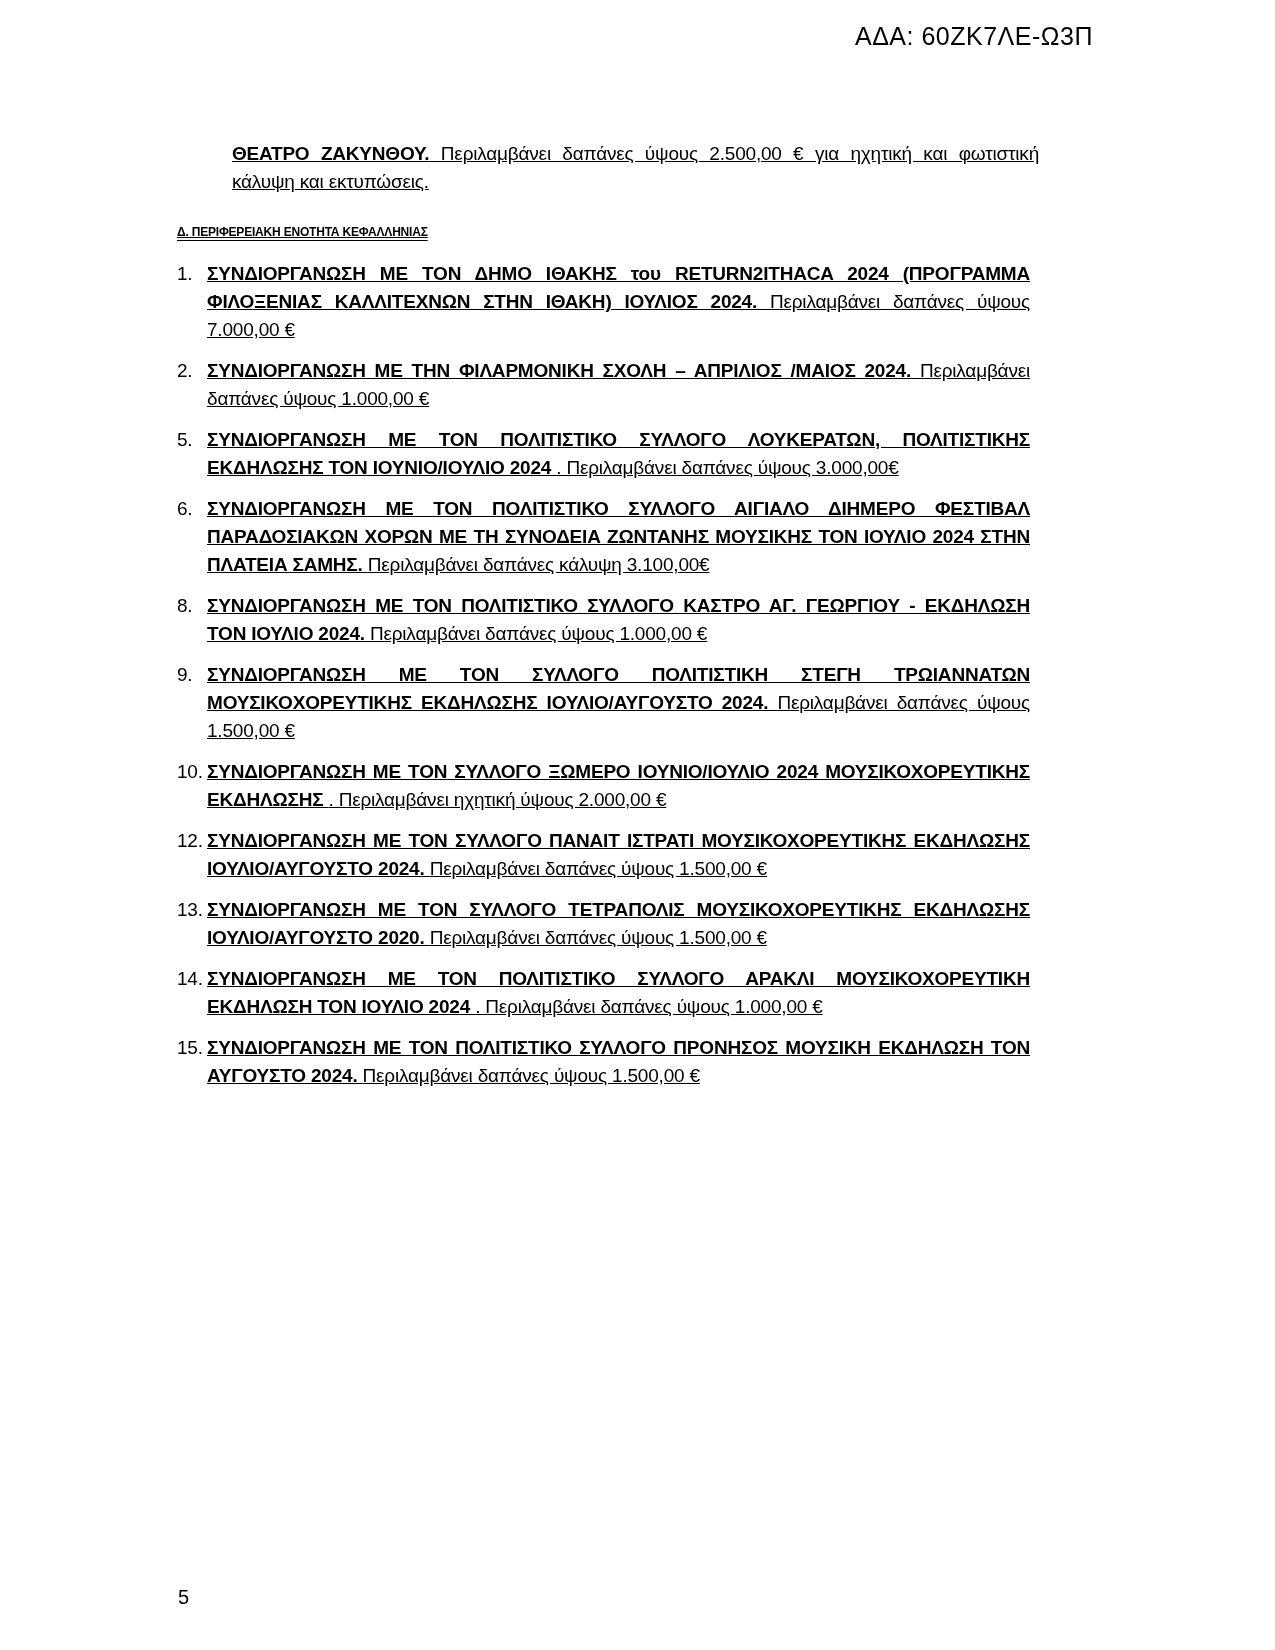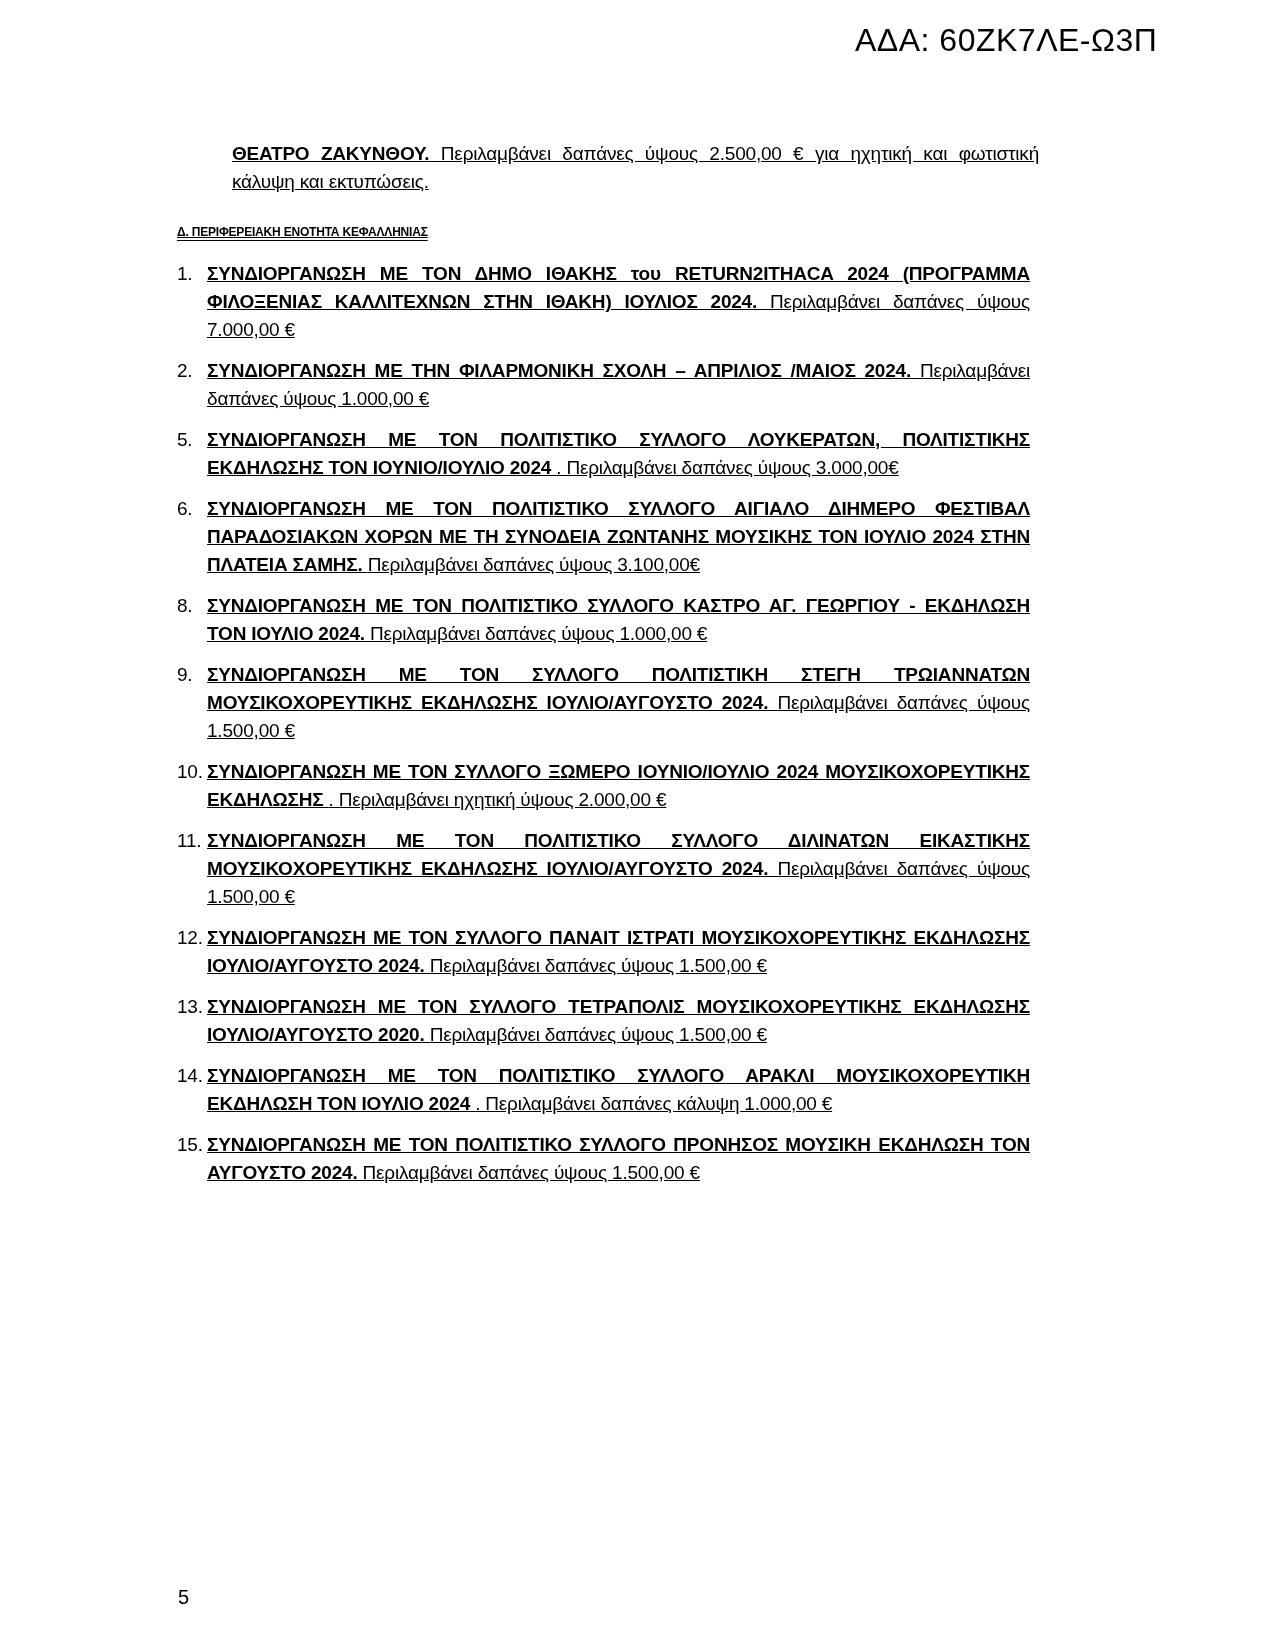--- a/index.html
+++ b/index.html
@@ -7,21 +7,21 @@
     width: 1275px; height: 1650px;
     background: #ffffff;
     position: relative;
     font-family: "Liberation Sans", sans-serif;
     color: #000000;
     overflow: hidden;
   }
   .ada {
     position: absolute;
     top: 22px; left: 855px;
-    font-size: 32px;
+    font-size: 25px;
     letter-spacing: 0.5px;
     white-space: nowrap;
     text-align: center;
   }
   .content {
     position: absolute;
     left: 177px; top: 140px;
     width: 862px;
     font-size: 19px;
     line-height: 28px;
@@ -71,35 +71,34 @@
 
   <div class="list" id="items-list">
   <p class="item"><span class="num">1.</span><span class="bold item-bold">ΣΥΝΔΙΟΡΓΑΝΩΣΗ  ΜΕ ΤΟΝ ΔΗΜΟ ΙΘΑΚΗΣ του  RETURN2ITHACA 2024  (ΠΡΟΓΡΑΜΜΑ ΦΙΛΟΞΕΝΙΑΣ  ΚΑΛΛΙΤΕΧΝΩΝ ΣΤΗΝ ΙΘΑΚΗ)  ΙΟΥΛΙΟΣ 2024. </span><span class="item-rest"> Περιλαμβάνει δαπάνες ύψους 7.000,00 €</span></p>
 
   <p class="item"><span class="num">2.</span><span class="bold item-bold">ΣΥΝΔΙΟΡΓΑΝΩΣΗ   ΜΕ  ΤΗΝ  ΦΙΛΑΡΜΟΝΙΚΗ  ΣΧΟΛΗ  –  ΑΠΡΙΛΙΟΣ  /ΜΑΙΟΣ  2024. </span><span class="item-rest"> Περιλαμβάνει δαπάνες ύψους 1.000,00 €</span></p>
 
 
 
   <p class="item"><span class="num">5.</span><span class="bold item-bold">ΣΥΝΔΙΟΡΓΑΝΩΣΗ    ΜΕ  ΤΟΝ  ΠΟΛΙΤΙΣΤΙΚΟ  ΣΥΛΛΟΓΟ  ΛΟΥΚΕΡΑΤΩΝ,  ΠΟΛΙΤΙΣΤΙΚΗΣ ΕΚΔΗΛΩΣΗΣ ΤΟΝ ΙΟΥΝΙΟ/ΙΟΥΛΙΟ 2024 </span><span class="item-rest">. Περιλαμβάνει δαπάνες ύψους 3.000,00€</span></p>
 
-  <p class="item"><span class="num">6.</span><span class="bold item-bold">ΣΥΝΔΙΟΡΓΑΝΩΣΗ    ΜΕ  ΤΟΝ  ΠΟΛΙΤΙΣΤΙΚΟ  ΣΥΛΛΟΓΟ  ΑΙΓΙΑΛΟ  ΔΙΗΜΕΡΟ  ΦΕΣΤΙΒΑΛ ΠΑΡΑΔΟΣΙΑΚΩΝ ΧΟΡΩΝ ΜΕ ΤΗ ΣΥΝΟΔΕΙΑ ΖΩΝΤΑΝΗΣ ΜΟΥΣΙΚΗΣ ΤΟΝ ΙΟΥΛΙΟ 2024 ΣΤΗΝ ΠΛΑΤΕΙΑ ΣΑΜΗΣ. </span><span class="item-rest"> Περιλαμβάνει δαπάνες ύψους 3.100,00€</span></p>
+  <p class="item"><span class="num">6.</span><span class="bold item-bold">ΣΥΝΔΙΟΡΓΑΝΩΣΗ    ΜΕ  ΤΟΝ  ΠΟΛΙΤΙΣΤΙΚΟ  ΣΥΛΛΟΓΟ  ΑΙΓΙΑΛΟ  ΔΙΗΜΕΡΟ  ΦΕΣΤΙΒΑΛ ΠΑΡΑΔΟΣΙΑΚΩΝ ΧΟΡΩΝ ΜΕ ΤΗ ΣΥΝΟΔΕΙΑ ΖΩΝΤΑΝΗΣ ΜΟΥΣΙΚΗΣ ΤΟΝ ΙΟΥΛΙΟ 2024 ΣΤΗΝ ΠΛΑΤΕΙΑ ΣΑΜΗΣ. </span><span class="item-rest"> Περιλαμβάνει δαπάνες κάλυψη 3.100,00€</span></p>
 
 
   <p class="item"><span class="num">8.</span><span class="bold item-bold">ΣΥΝΔΙΟΡΓΑΝΩΣΗ  ΜΕ ΤΟΝ ΠΟΛΙΤΙΣΤΙΚΟ ΣΥΛΛΟΓΟ ΚΑΣΤΡΟ ΑΓ. ΓΕΩΡΓΙΟΥ  - ΕΚΔΗΛΩΣΗ ΤΟΝ ΙΟΥΛΙΟ 2024. </span><span class="item-rest"> Περιλαμβάνει δαπάνες ύψους  1.000,00 €</span></p>
 
   <p class="item"><span class="num">9.</span><span class="bold item-bold">ΣΥΝΔΙΟΡΓΑΝΩΣΗ     ΜΕ   ΤΟΝ     ΣΥΛΛΟΓΟ   ΠΟΛΙΤΙΣΤΙΚΗ   ΣΤΕΓΗ   ΤΡΩΙΑΝΝΑΤΩΝ ΜΟΥΣΙΚΟΧΟΡΕΥΤΙΚΗΣ ΕΚΔΗΛΩΣΗΣ ΙΟΥΛΙΟ/ΑΥΓΟΥΣΤΟ 2024. </span><span class="item-rest"> Περιλαμβάνει δαπάνες ύψους 1.500,00 €</span></p>
 
   <p class="item"><span class="num">10.</span><span class="bold item-bold">ΣΥΝΔΙΟΡΓΑΝΩΣΗ      ΜΕ   ΤΟΝ      ΣΥΛΛΟΓΟ      ΞΩΜΕΡΟ   ΙΟΥΝΙΟ/ΙΟΥΛΙΟ   2024 ΜΟΥΣΙΚΟΧΟΡΕΥΤΙΚΗΣ ΕΚΔΗΛΩΣΗΣ </span><span class="item-rest">. Περιλαμβάνει ηχητική ύψους  2.000,00 €</span></p>
 
-  <p class="item"><span class="num">11.</span><span class="bold item-bold">ΣΥΝΔΙΟΡΓΑΝΩΣΗ     ΜΕ   ΤΟΝ      ΠΟΛΙΤΙΣΤΙΚΟ   ΣΥΛΛΟΓΟ   ΔΙΛΙΝΑΤΩΝ   ΕΙΚΑΣΤΙΚΗΣ ΜΟΥΣΙΚΟΧΟΡΕΥΤΙΚΗΣ ΕΚΔΗΛΩΣΗΣ ΙΟΥΛΙΟ/ΑΥΓΟΥΣΤΟ 2024. </span><span class="item-rest"> Περιλαμβάνει δαπάνες ύψους 1.500,00 €</span></p>
 
   <p class="item"><span class="num">12.</span><span class="bold item-bold">ΣΥΝΔΙΟΡΓΑΝΩΣΗ  ΜΕ ΤΟΝ  ΣΥΛΛΟΓΟ ΠΑΝΑΙΤ ΙΣΤΡΑΤΙ  ΜΟΥΣΙΚΟΧΟΡΕΥΤΙΚΗΣ ΕΚΔΗΛΩΣΗΣ ΙΟΥΛΙΟ/ΑΥΓΟΥΣΤΟ 2024. </span><span class="item-rest"> Περιλαμβάνει δαπάνες ύψους  1.500,00 €</span></p>
 
   <p class="item"><span class="num">13.</span><span class="bold item-bold">ΣΥΝΔΙΟΡΓΑΝΩΣΗ   ΜΕ ΤΟΝ   ΣΥΛΛΟΓΟ ΤΕΤΡΑΠΟΛΙΣ ΜΟΥΣΙΚΟΧΟΡΕΥΤΙΚΗΣ ΕΚΔΗΛΩΣΗΣ ΙΟΥΛΙΟ/ΑΥΓΟΥΣΤΟ 2020. </span><span class="item-rest"> Περιλαμβάνει δαπάνες ύψους  1.500,00 €</span></p>
 
-  <p class="item"><span class="num">14.</span><span class="bold item-bold">ΣΥΝΔΙΟΡΓΑΝΩΣΗ    ΜΕ  ΤΟΝ  ΠΟΛΙΤΙΣΤΙΚΟ  ΣΥΛΛΟΓΟ  ΑΡΑΚΛΙ  ΜΟΥΣΙΚΟΧΟΡΕΥΤΙΚΗ ΕΚΔΗΛΩΣΗ ΤΟΝ ΙΟΥΛΙΟ 2024 </span><span class="item-rest">. Περιλαμβάνει δαπάνες κάλυψη  1.000,00 €</span></p>
+  <p class="item"><span class="num">14.</span><span class="bold item-bold">ΣΥΝΔΙΟΡΓΑΝΩΣΗ    ΜΕ  ΤΟΝ  ΠΟΛΙΤΙΣΤΙΚΟ  ΣΥΛΛΟΓΟ  ΑΡΑΚΛΙ  ΜΟΥΣΙΚΟΧΟΡΕΥΤΙΚΗ ΕΚΔΗΛΩΣΗ ΤΟΝ ΙΟΥΛΙΟ 2024 </span><span class="item-rest">. Περιλαμβάνει δαπάνες ύψους  1.000,00 €</span></p>
 
   <p class="item"><span class="num">15.</span><span class="bold item-bold">ΣΥΝΔΙΟΡΓΑΝΩΣΗ  ΜΕ ΤΟΝ ΠΟΛΙΤΙΣΤΙΚΟ ΣΥΛΛΟΓΟ ΠΡΟΝΗΣΟΣ ΜΟΥΣΙΚΗ ΕΚΔΗΛΩΣΗ ΤΟΝ ΑΥΓΟΥΣΤΟ 2024. </span><span class="item-rest"> Περιλαμβάνει δαπάνες ύψους  1.500,00 €</span></p>
 </div>
 
 </div>
 
 <div class="page-number">5</div>
 
 </body></html>

